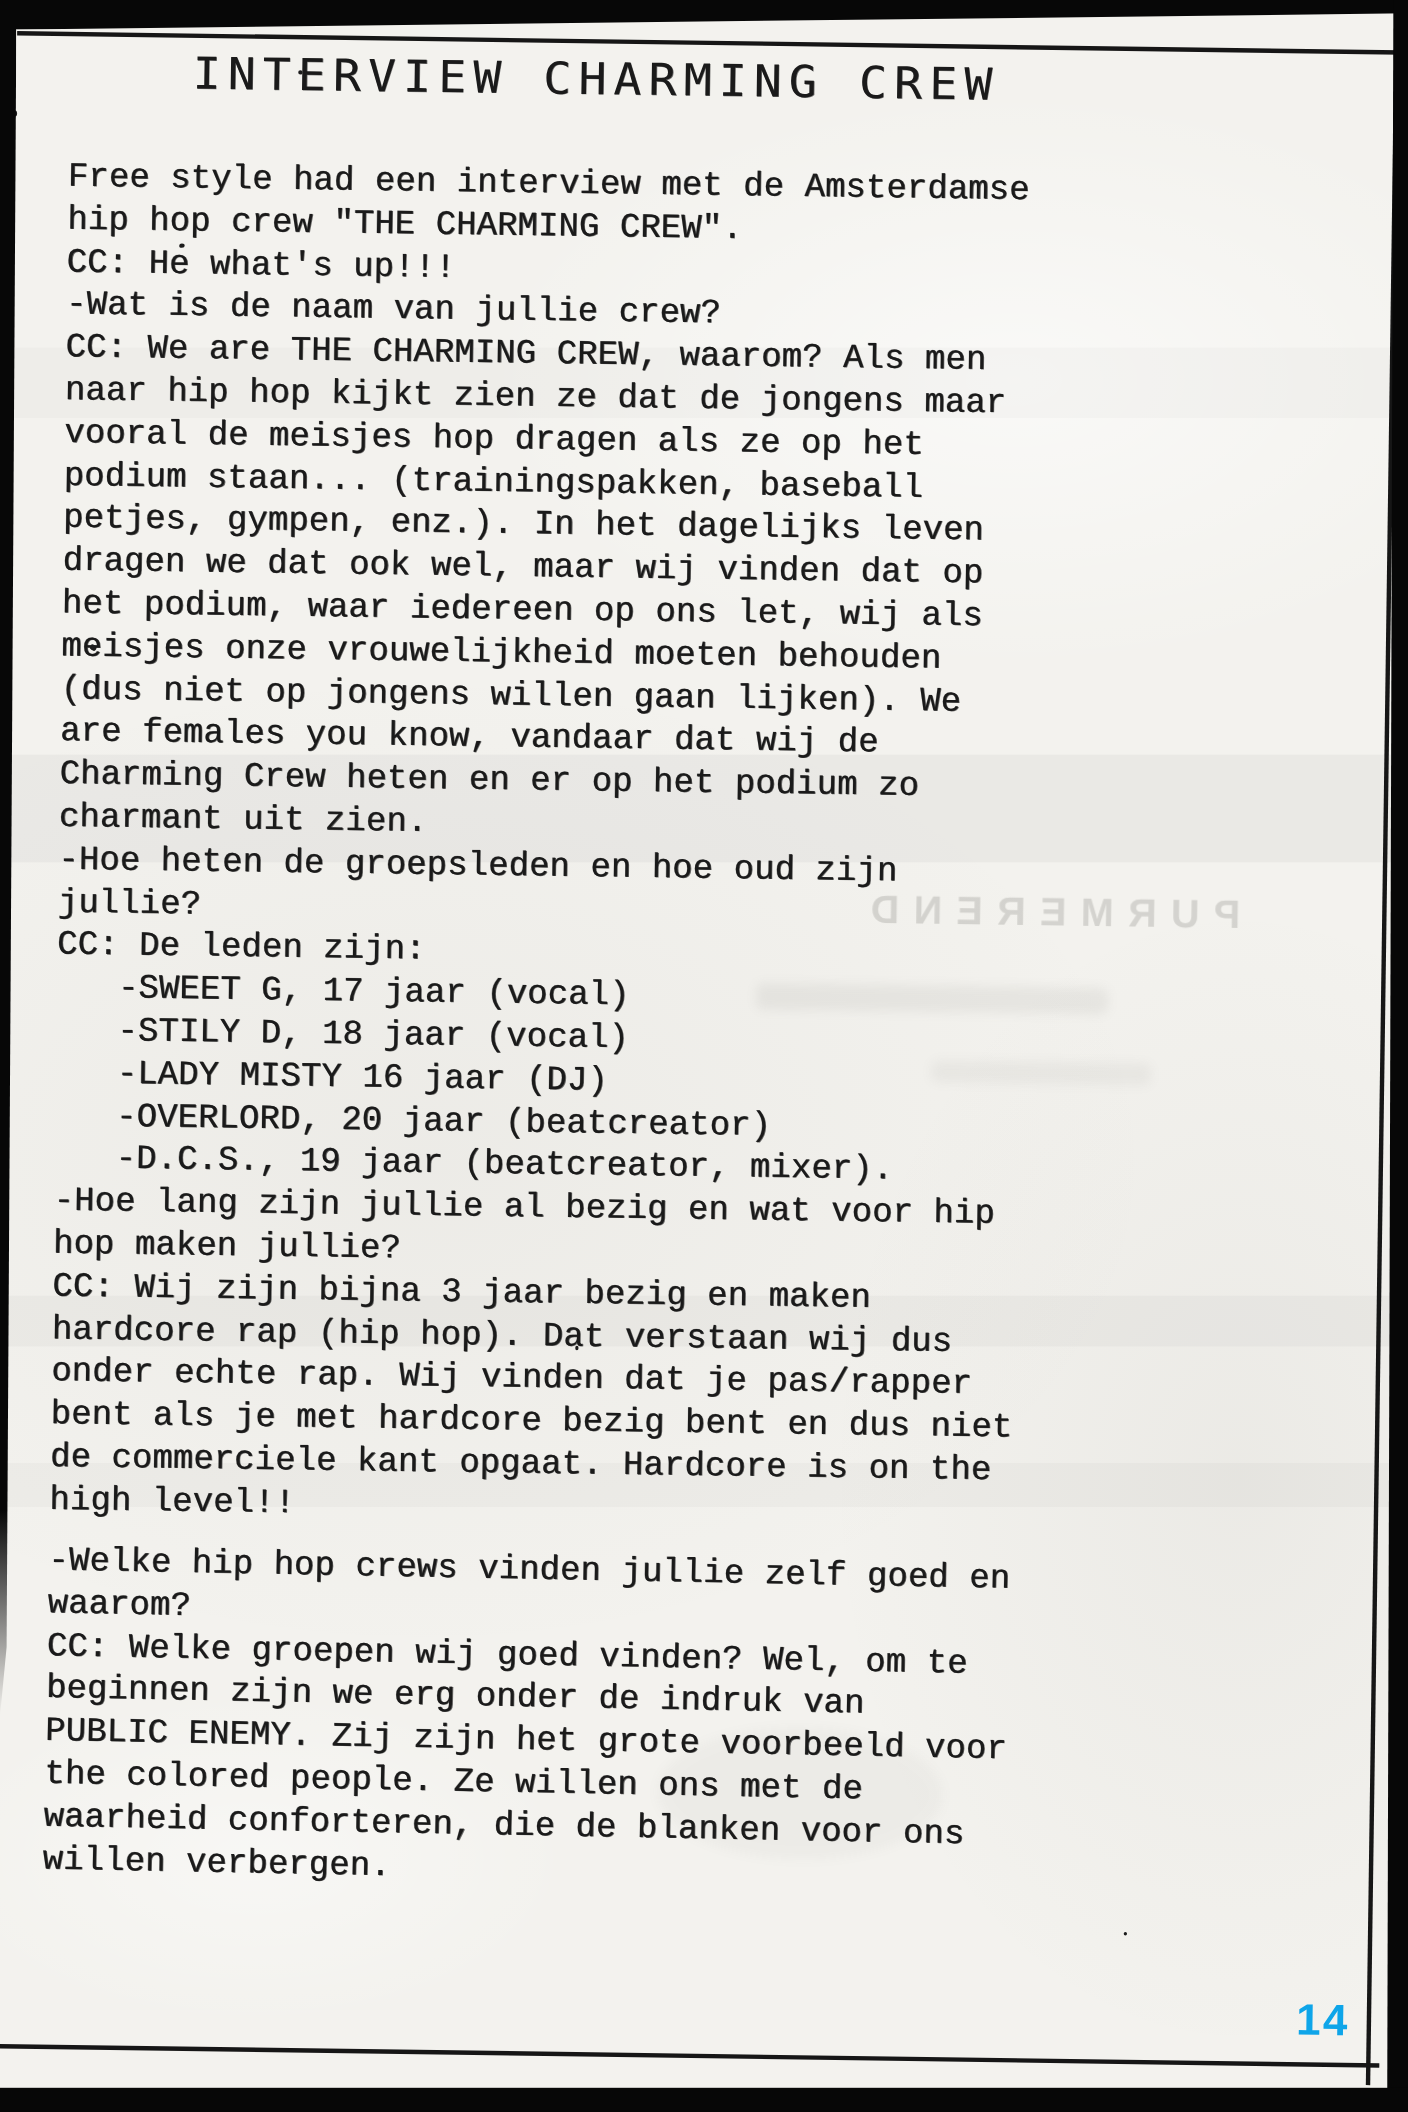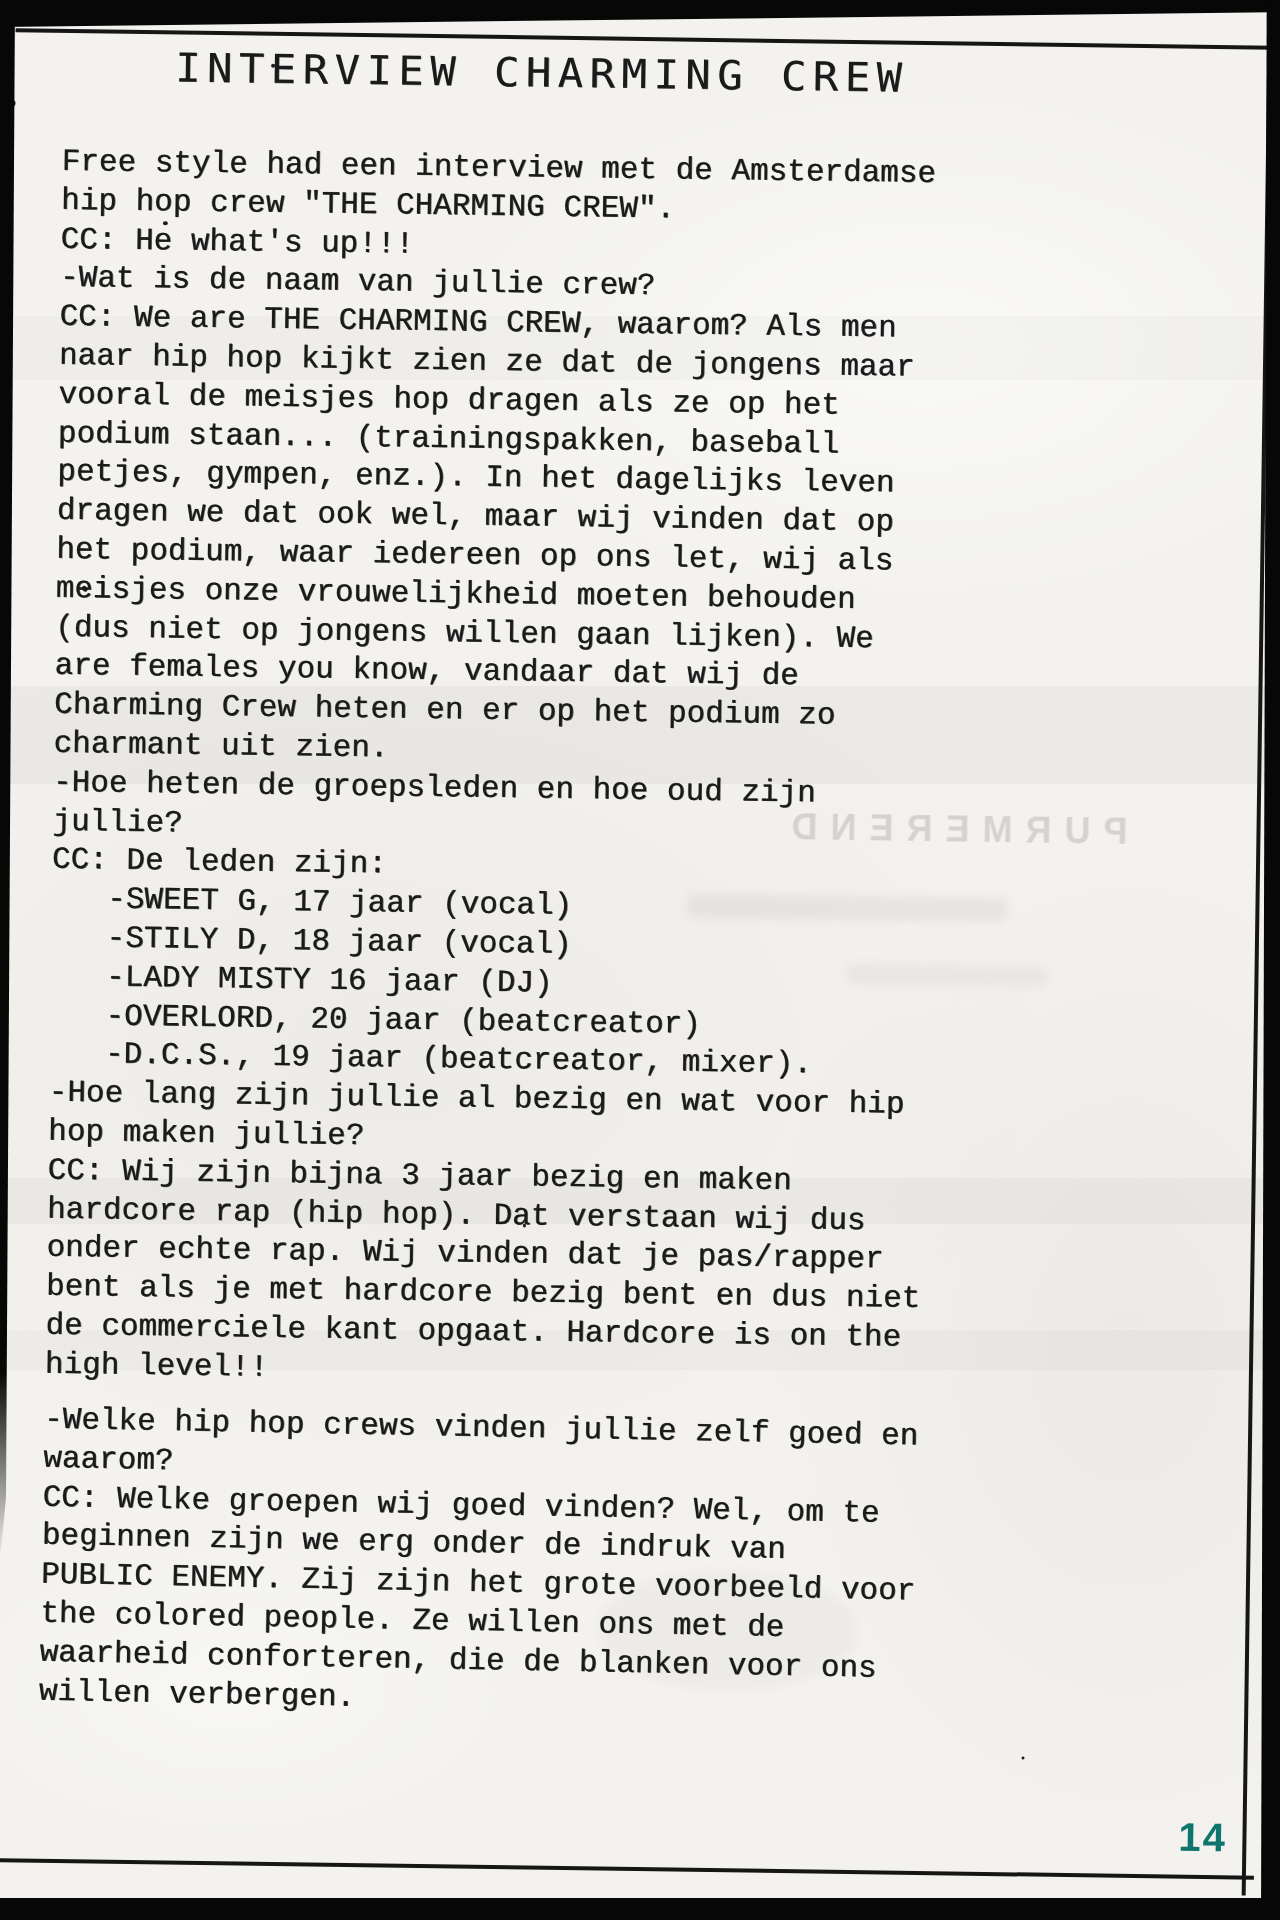--- a/index.html
+++ b/index.html
@@ -43,21 +43,21 @@
   }
 
   
   .b-top{position:absolute;left:16px;top:28px;width:1258px;height:4px;background:#161616;}
   .b-right{position:absolute;left:1268px;top:30px;width:3.5px;height:1848px;background:#161616;}
   .b-bottom{position:absolute;left:-12px;top:1858px;width:1292px;height:3.5px;background:#161616;}
 
   .pagenum{
     position:absolute;left:1204px;top:1798px;
     font-family:"Liberation Sans",sans-serif;font-weight:700;font-size:40px;line-height:44px;
-    letter-spacing:2px;color:#0f766e;
+    letter-spacing:2px;color:#0ea5e9;
   }
 
   
   .bleed{
     position:absolute;left:790px;top:796px;
     font-family:"Liberation Sans",sans-serif;font-weight:700;font-size:36px;line-height:40px;
     letter-spacing:13px;color:#8f8e89;opacity:0.30;
     transform:scaleX(-1);filter:blur(0.7px);white-space:pre;
   }
   .smudge{position:absolute;background:#7d7c77;filter:blur(5px);border-radius:6px;pointer-events:none;}

